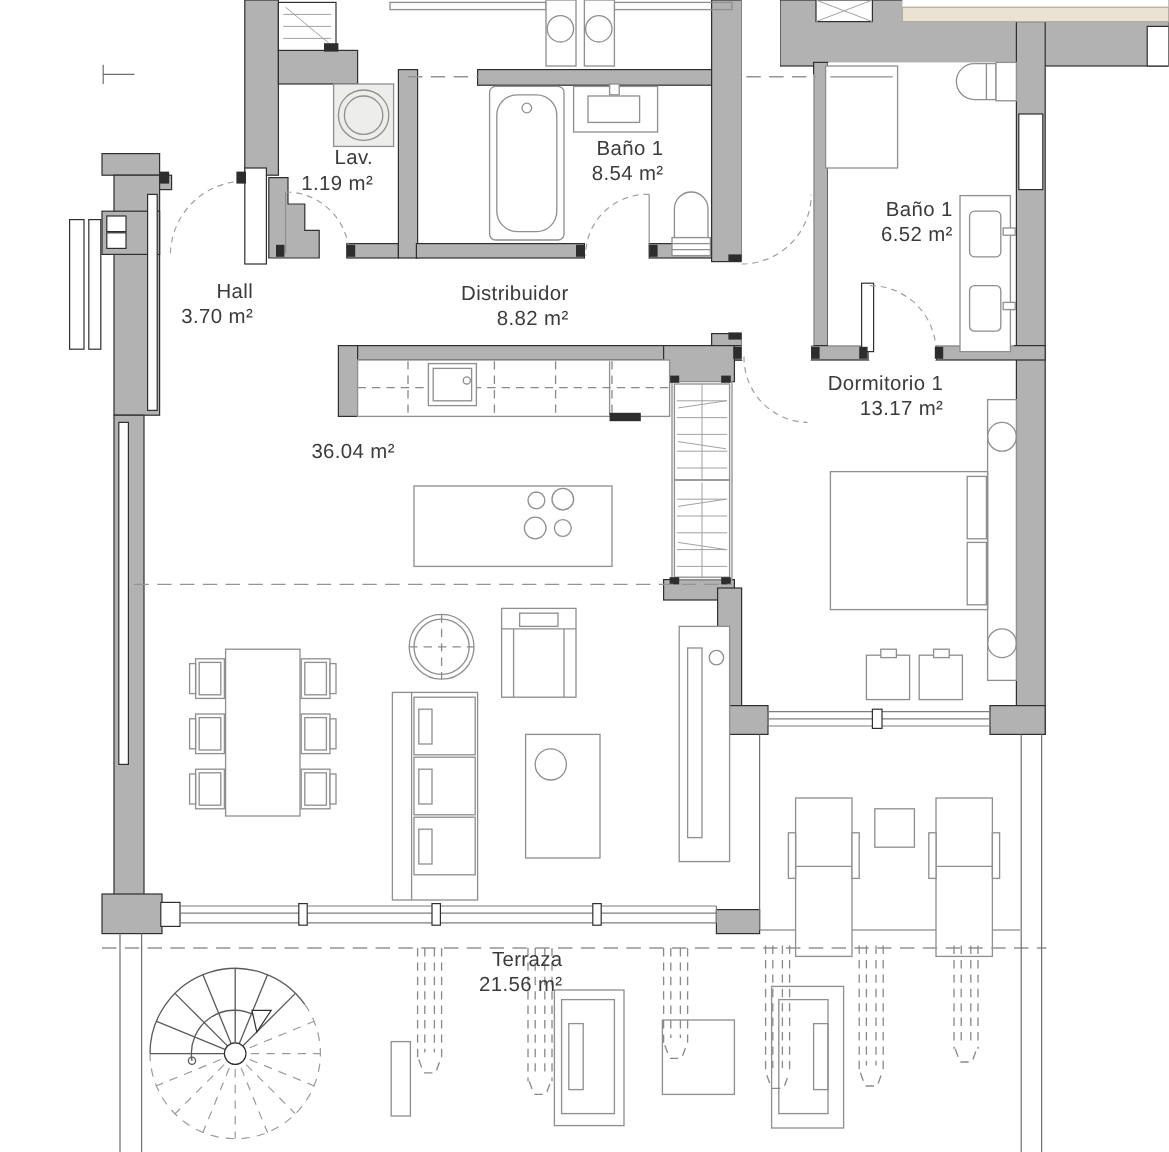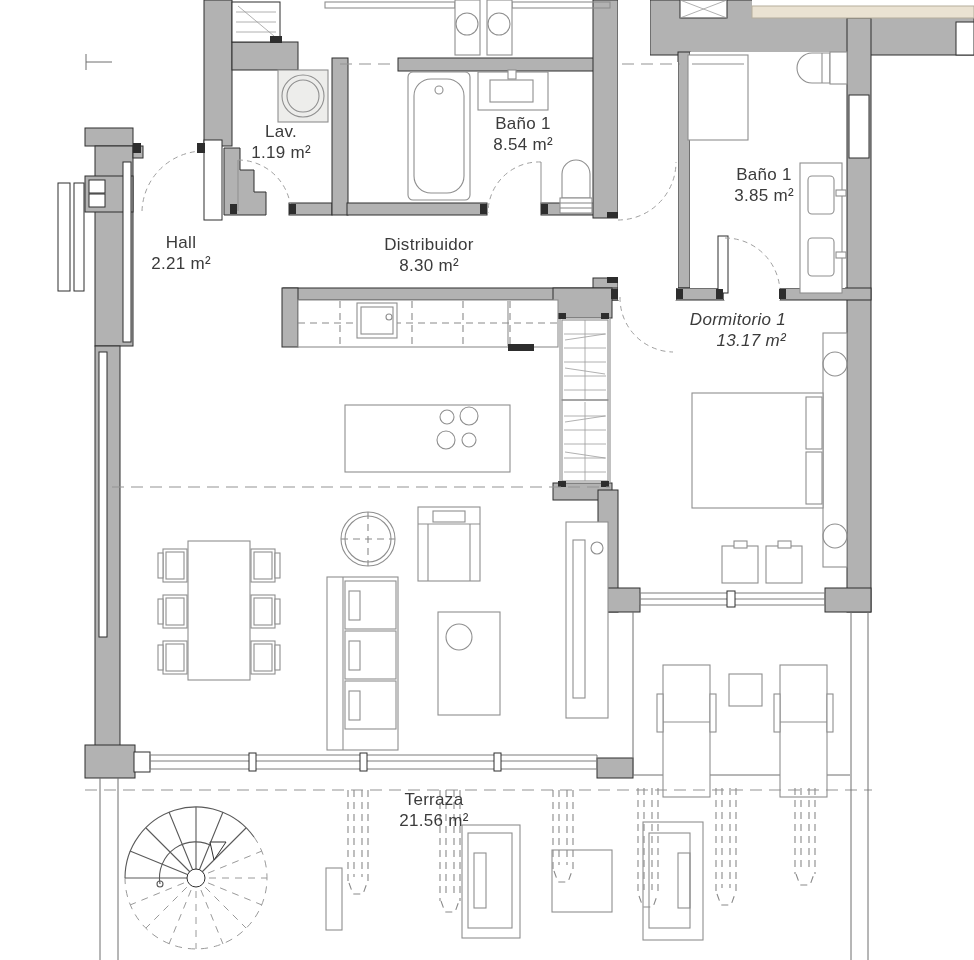--- a/index.html
+++ b/index.html
@@ -16,23 +16,23 @@
   .hatch{fill:none;stroke:#9d9d9d;stroke-width:0.8;}
   .door{fill:none;stroke:#a0a0a0;stroke-width:1;stroke-dasharray:5 4;}
   .leafline{fill:none;stroke:#8f8f8f;stroke-width:1;}
   .dash{fill:none;stroke:#949494;stroke-width:1.2;stroke-dasharray:12 7;}
   .pdash{fill:none;stroke:#8a8a8a;stroke-width:1.1;stroke-dasharray:7 5;}
   .win{fill:none;stroke:#7d7d7d;stroke-width:1;}
   .tick{fill:#2d2d2d;stroke:none;}
   .thinline{fill:none;stroke:#6f6f6f;stroke-width:1;}
   .stair-solid{fill:none;stroke:#5a5a5a;stroke-width:1.1;}
   .stair-dash{fill:none;stroke:#9a9a9a;stroke-width:1;stroke-dasharray:7 6;}
-  .room-label{position:absolute;text-align:center;color:var(--text,#3b3b3b);
+  .room-label{position:absolute;text-align:right;color:var(--text,#3b3b3b);
       font-size:17px;line-height:21px;letter-spacing:0.3px;transform:translateX(-50%);white-space:nowrap;}
-  .room-label.ra{transform:translateX(-100%);text-align:right;font-style:italic;}
+  .room-label.ra{transform:translateX(-100%);text-align:right;}
 </style>
 </head>
 <body>
 
 <div class="plan">
 <svg width="974" height="960" viewBox="0 0 974 960">
 
   <g>
     <rect class="wall" x="85" y="128" width="48" height="18"></rect>
     <rect class="wall" x="95" y="146" width="38" height="200"></rect>
@@ -356,39 +356,40 @@
     <rect class="furn" x="552" y="850" width="60" height="62"></rect>
     <rect class="furn" x="643" y="822" width="60" height="118"></rect>
     <rect class="furn" x="649" y="833" width="41" height="95"></rect>
     <rect class="furn" x="678" y="853" width="12" height="55"></rect>
     <rect class="furn" x="326" y="868" width="16" height="62"></rect>
   </g>
 </svg>
 
   <div class="room-label" style="left:181px;top:232px">
     <div>Hall</div>
-    <div>2.21 m²</div>
+    <div>3.70 m²</div>
   </div>
   <div class="room-label" style="left:281px;top:121px">
     <div>Lav.</div>
     <div>1.19 m²</div>
   </div>
   <div class="room-label" style="left:523px;top:113px">
     <div>Baño 1</div>
     <div>8.54 m²</div>
   </div>
   <div class="room-label" style="left:429px;top:234px">
     <div>Distribuidor</div>
-    <div>8.30 m²</div>
+    <div>8.82 m²</div>
   </div>
   <div class="room-label" style="left:764px;top:164px">
     <div>Baño 1</div>
-    <div>3.85 m²</div>
+    <div>6.52 m²</div>
   </div>
   <div class="room-label ra" style="left:329px;top:366px">
+    <div>36.04 m²</div>
   </div>
   <div class="room-label ra" style="left:786px;top:309px">
     <div>Dormitorio 1</div>
     <div>13.17 m²</div>
   </div>
   <div class="room-label" style="left:434px;top:789px">
     <div>Terraza</div>
     <div>21.56 m²</div>
   </div>
 </div>

